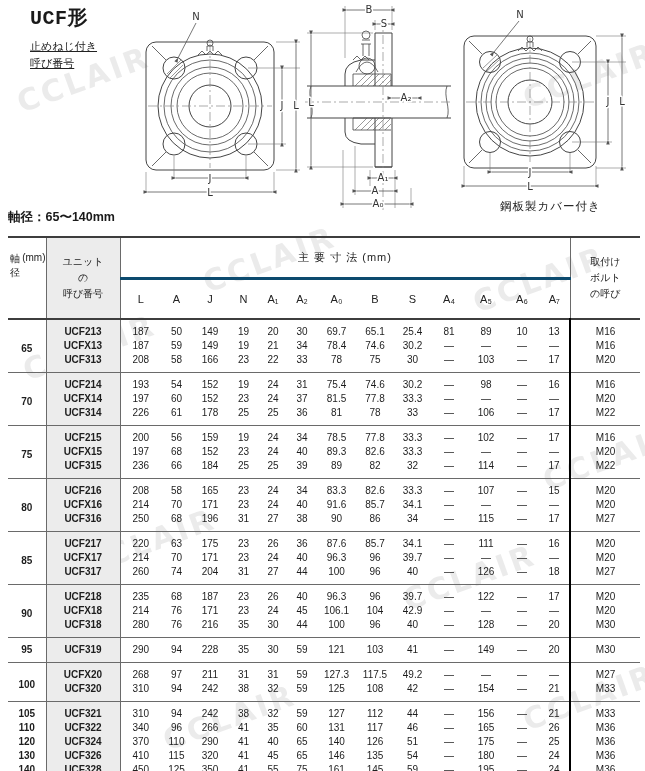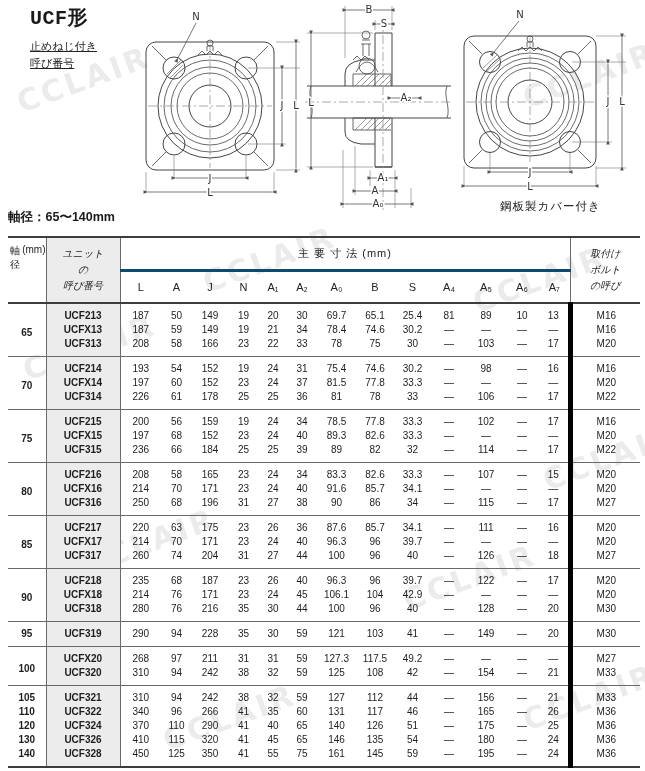--- a/index.html
+++ b/index.html
@@ -38,27 +38,27 @@
     width: 632px; border-collapse: collapse; table-layout: fixed;
     border-top: 2px solid #3d3d3d; border-bottom: 2px solid #3d3d3d;
     font-size: 10px;
   }
   thead { border-bottom: 2px solid #3d3d3d; }
   th { font-weight: normal; font-size: 10px; color: #222; padding: 0; vertical-align: middle; }
   .shaft-h, .unit-h { border-right: 1px solid #6a6a6a; }
   .bolt-h { border-left: 1px solid #6a6a6a; }
   .unit-h { background: #ececec; }
   .hdr-stack { display: flex; flex-direction: row; justify-content: space-between; height: 58px; padding: 3px 0; }
-  .hdr-stack3 { display: flex; flex-direction: column; justify-content: center; gap: 2px; height: 64px; font-style: italic; }
+  .hdr-stack3 { display: flex; flex-direction: column; justify-content: center; gap: 2px; height: 80px; }
   .dims-h { height: 32px; font-size: 11px; letter-spacing: 1px; border-bottom: 3px solid #0c4a6e; }
   .dimcol-h { height: 32px; font-size: 11px; }
   td { text-align: center; vertical-align: middle; padding: 0; line-height: 14px; color: #1d1d1d; }
   td.shaft { font-weight: bold; border-right: 1px solid #6a6a6a; }
   td.unitno { font-weight: bold; border-right: 1px solid #6a6a6a; background: #ececec; }
-  td.bolt { border-left: 5px solid #000000; }
+  td.bolt { border-left: 2px solid #000000; }
   tbody.group + tbody.group { border-top: 1px solid #6a6a6a; }
   tbody.group tr:first-child td { padding-top: 5px; }
   tbody.group tr:last-child td { padding-bottom: 5px; }
 </style>
 </head>
 <body>
 
 <div class="watermark" style="left:14px; top:62px;">CCLAIR</div>
 <div class="watermark" style="left:520px; top:58px;">CCLAIR</div>
 <div class="watermark" style="left:200px; top:242px;">CCLAIR</div>

